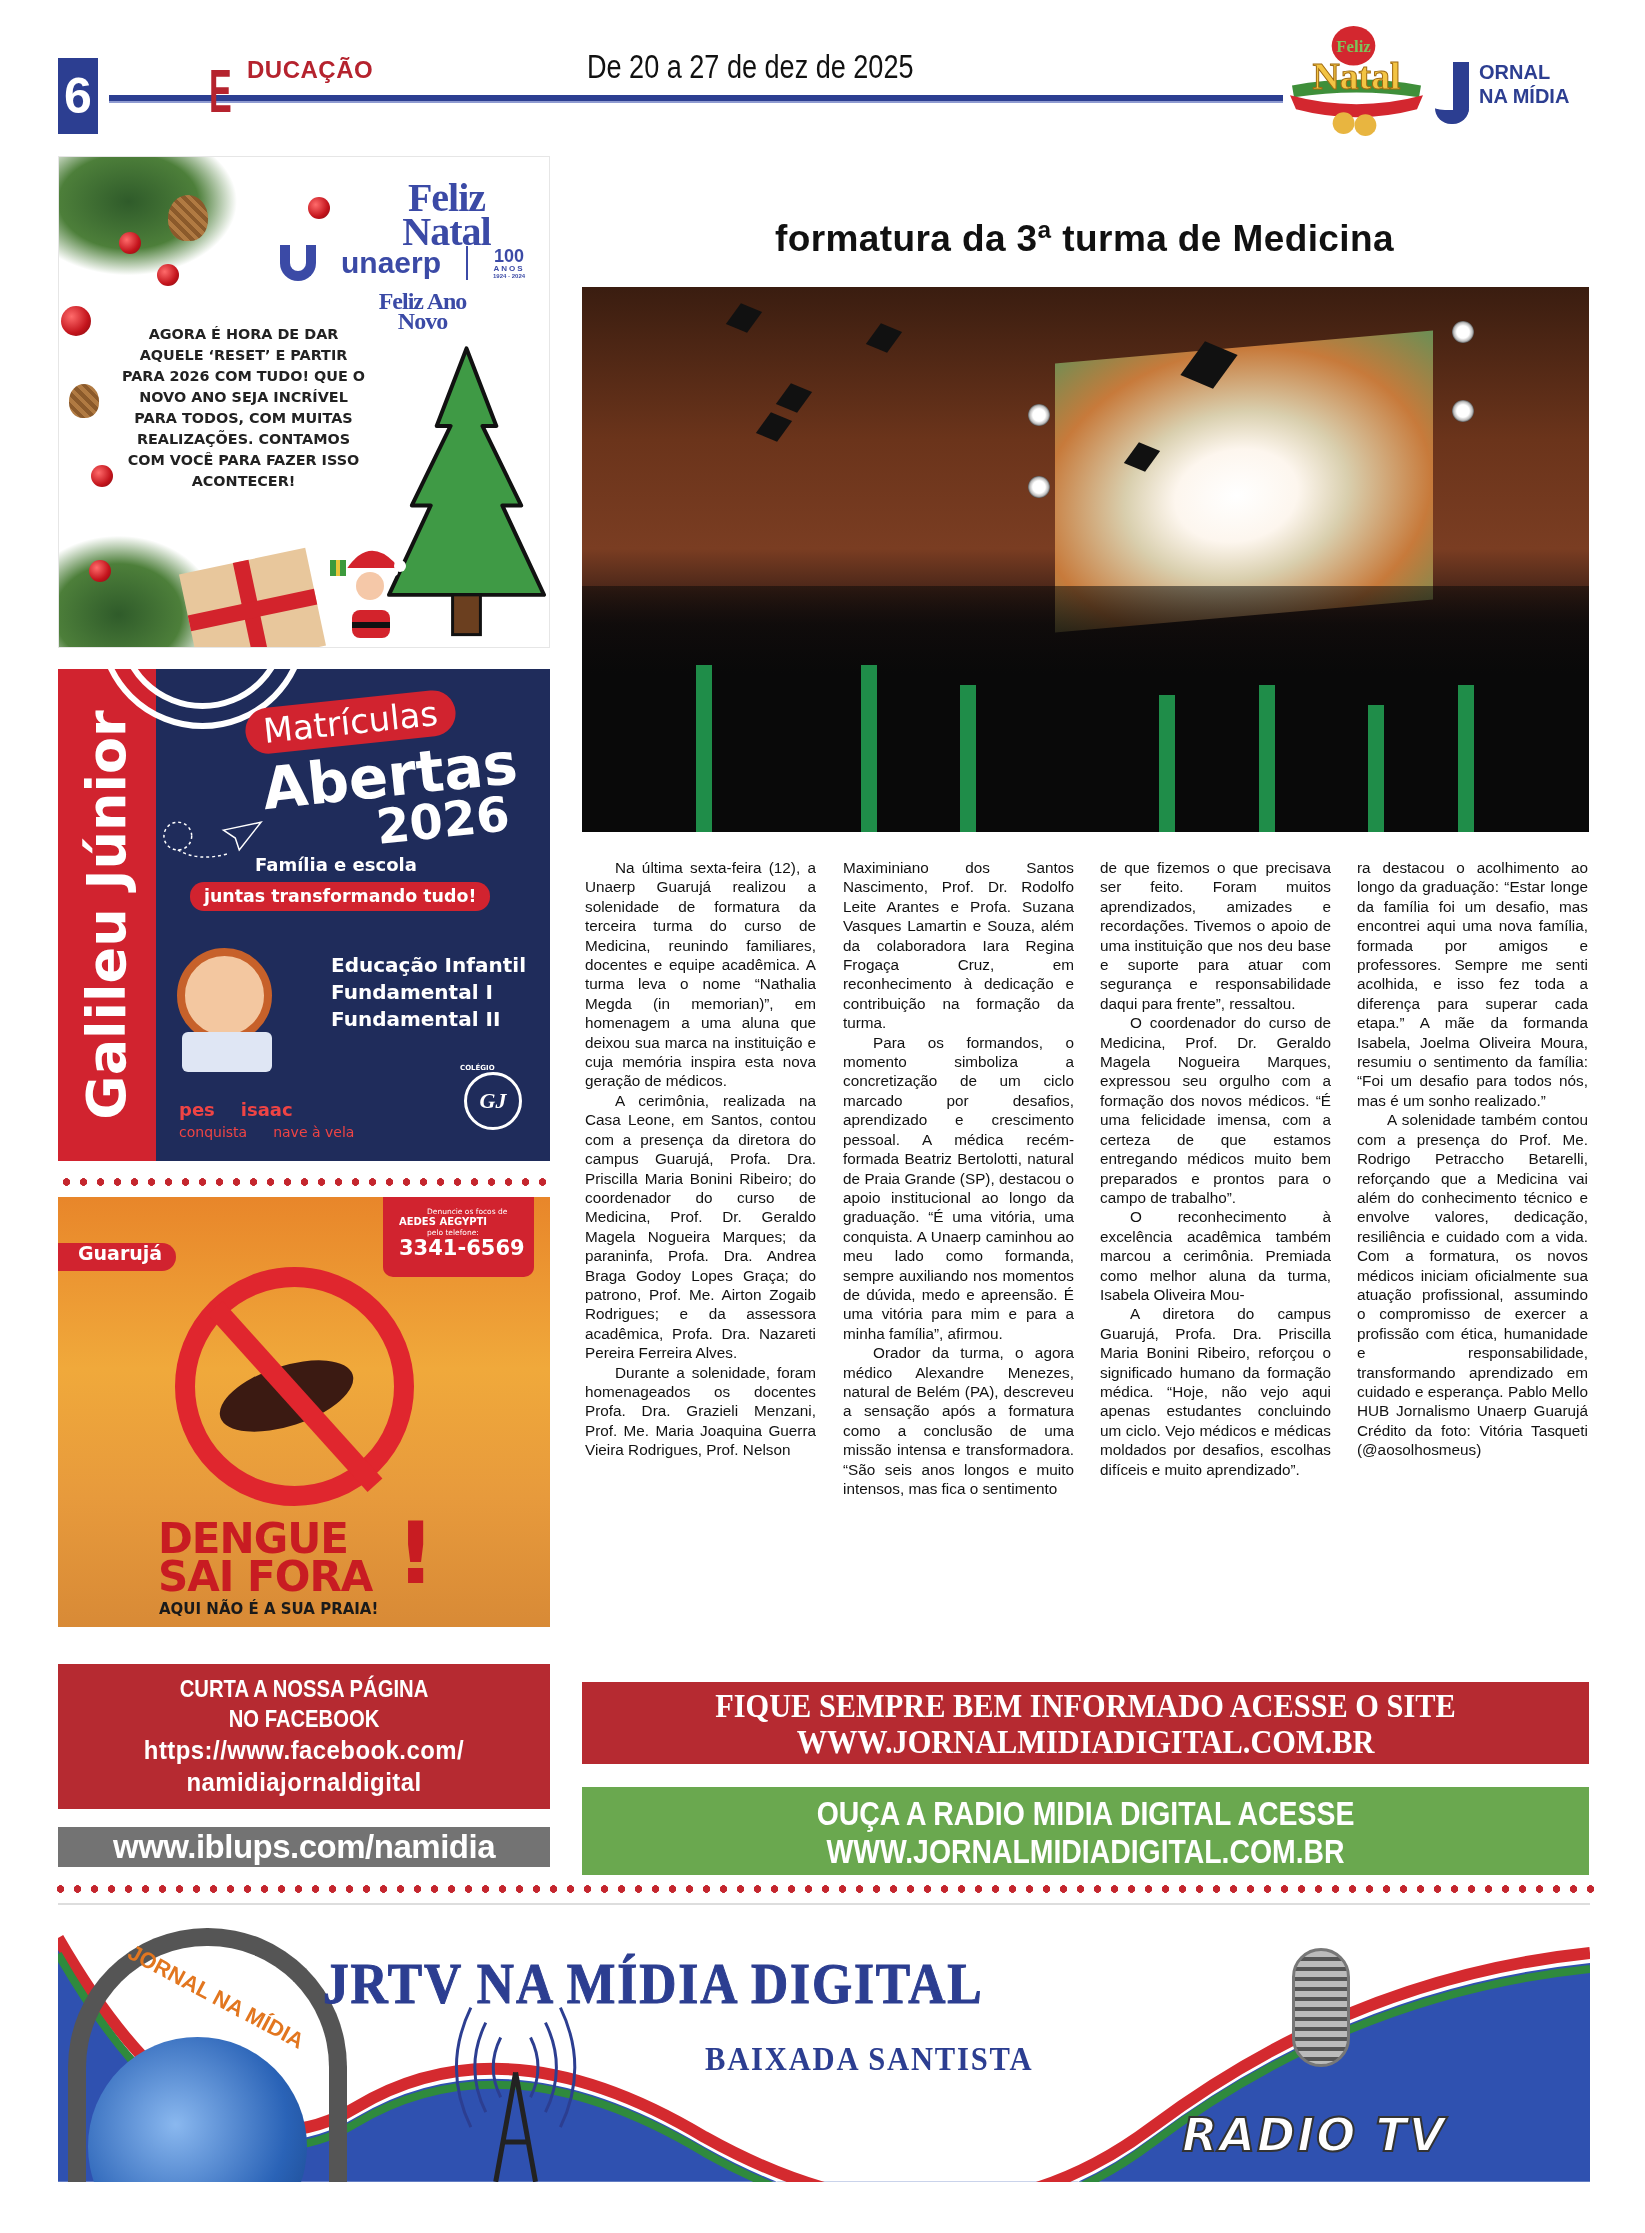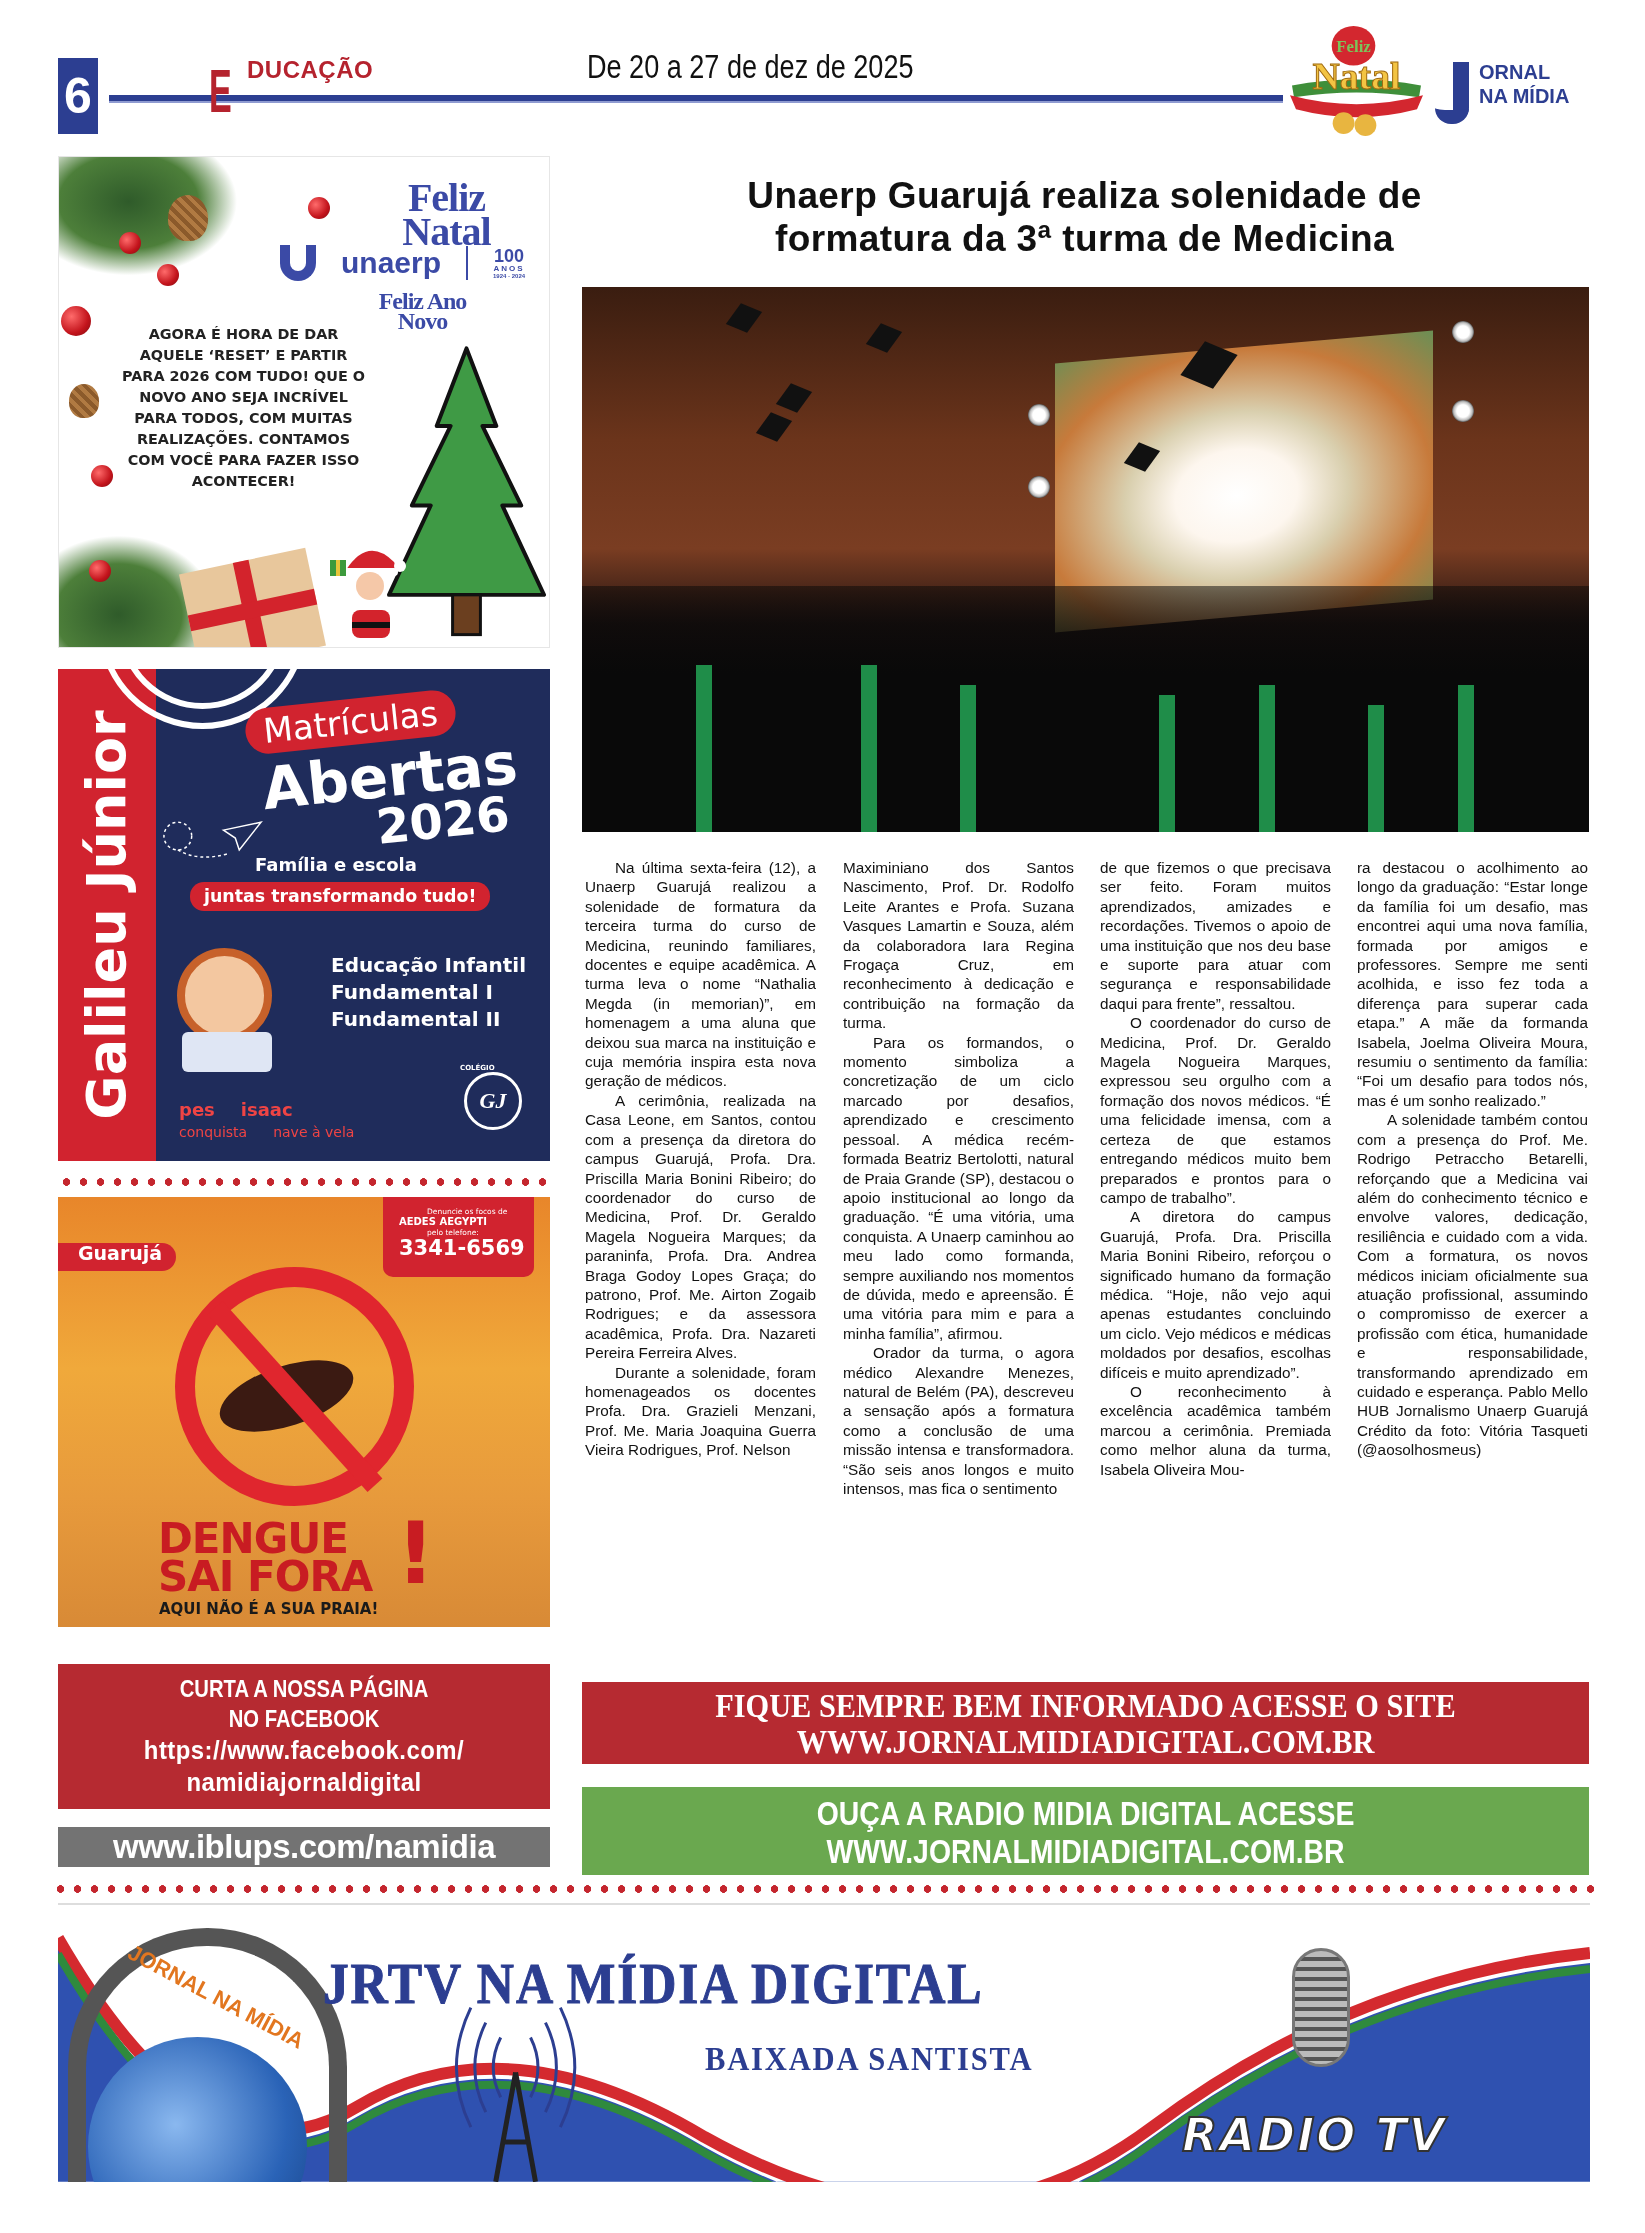--- a/index.html
+++ b/index.html
@@ -149,21 +149,21 @@
     <div class="bar"></div>
       <div class="hook"></div>
   </div>
   <div class="brand-text">
     <div>ORNAL</div>
     <div>NA MÍDIA</div>
   </div>
 </div>
 
 <h1 class="art-title">
-  <span>Unaerp Guarujá realiza solenidade de</span><br>
+  <br>
   <span>formatura da 3ª turma de Medicina</span>
 </h1>
 
 <div class="photo" title="Formandos de Medicina lançando capelos durante a cerimônia">
   <div class="photo-screen"></div>
   <div class="light" style="left:446px;top:117px"></div>
   <div class="light" style="left:446px;top:189px"></div>
   <div class="light" style="left:870px;top:34px"></div>
   <div class="light" style="left:870px;top:113px"></div>
   <div class="cap" style="left:149px;top:20px"></div>
@@ -189,22 +189,22 @@
       <p>Durante a solenidade, foram homenageados os docentes Profa. Dra. Grazieli Menzani, Prof. Me. Maria Joaquina Guerra Vieira Rodrigues, Prof. Nelson</p>
     </div>
   <div class="col col2">
       <p class="cont">Maximiniano dos Santos Nascimento, Prof. Dr. Rodolfo Leite Arantes e Profa. Suzana Vasques Lamartin e Souza, além da colaboradora Iara Regina Frogaça Cruz, em reconhecimento à dedicação e contribuição na formação da turma.</p>
       <p>Para os formandos, o momento simboliza a concretização de um ciclo marcado por desafios, aprendizado e crescimento pessoal. A médica recém-formada Beatriz Bertolotti, natural de Praia Grande (SP), destacou o apoio institucional ao longo da graduação. “É uma vitória, uma conquista. A Unaerp caminhou ao meu lado como formanda, sempre auxiliando nos momentos de dúvida, medo e apreensão. É uma vitória para mim e para a minha família”, afirmou.</p>
       <p>Orador da turma, o agora médico Alexandre Menezes, natural de Belém (PA), descreveu a sensação após a formatura como a conclusão de uma missão intensa e transformadora. “São seis anos longos e muito intensos, mas fica o sentimento</p>
     </div>
   <div class="col col3">
       <p class="cont">de que fizemos o que precisava ser feito. Foram muitos aprendizados, amizades e recordações. Tivemos o apoio de uma instituição que nos deu base e suporte para atuar com segurança e responsabilidade daqui para frente”, ressaltou.</p>
       <p>O coordenador do curso de Medicina, Prof. Dr. Geraldo Magela Nogueira Marques, expressou seu orgulho com a formação dos novos médicos. “É uma felicidade imensa, com a certeza de que estamos entregando médicos muito bem preparados e prontos para o campo de trabalho”.</p>
+      <p>O reconhecimento à excelência acadêmica também marcou a cerimônia. Premiada como melhor aluna da turma, Isabela Oliveira Mou-</p>
       <p>A diretora do campus Guarujá, Profa. Dra. Priscilla Maria Bonini Ribeiro, reforçou o significado humano da formação médica. “Hoje, não vejo aqui apenas estudantes concluindo um ciclo. Vejo médicos e médicas moldados por desafios, escolhas difíceis e muito aprendizado”.</p>
-      <p>O reconhecimento à excelência acadêmica também marcou a cerimônia. Premiada como melhor aluna da turma, Isabela Oliveira Mou-</p>
     </div>
   <div class="col col4">
       <p class="cont">ra destacou o acolhimento ao longo da graduação: “Estar longe da família foi um desafio, mas encontrei aqui uma nova família, formada por amigos e professores. Sempre me senti acolhida, e isso fez toda a diferença para superar cada etapa.” A mãe da formanda Isabela, Joelma Oliveira Moura, resumiu o sentimento da família: “Foi um desafio para todos nós, mas é um sonho realizado.”</p>
       <p>A solenidade também contou com a presença do Prof. Me. Rodrigo Petraccho Betarelli, reforçando que a Medicina vai além do conhecimento técnico e envolve valores, dedicação, resiliência e cuidado com a vida. Com a formatura, os novos médicos iniciam oficialmente sua atuação profissional, assumindo o compromisso de exercer a profissão com ética, humanidade e responsabilidade, transformando aprendizado em cuidado e esperança. Pablo Mello HUB Jornalismo Unaerp Guarujá Crédito da foto: Vitória Tasqueti (@aosolhosmeus)</p>
     </div>
 </div>
 
 <div class="ad ad-unaerp">
   <div class="pine" style="left:-40px;top:-30px;width:219px;height:149px;background:radial-gradient(ellipse,#2f5b2a 0%,#4d7f3a 45%,transparent 70%)"></div>
   <div class="pine" style="left:-40px;top:378px;width:199px;height:159px;background:radial-gradient(ellipse,#2f5b2a 0%,#4d7f3a 45%,transparent 70%)"></div>

